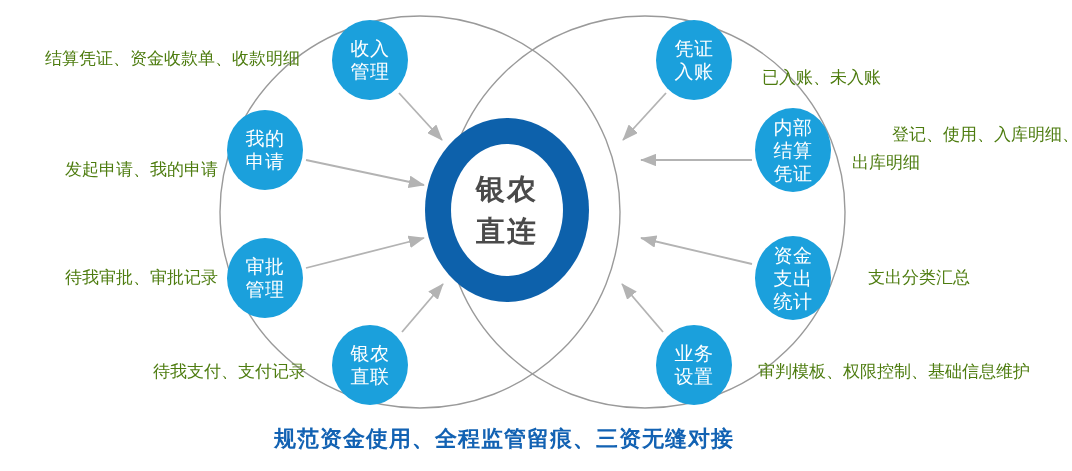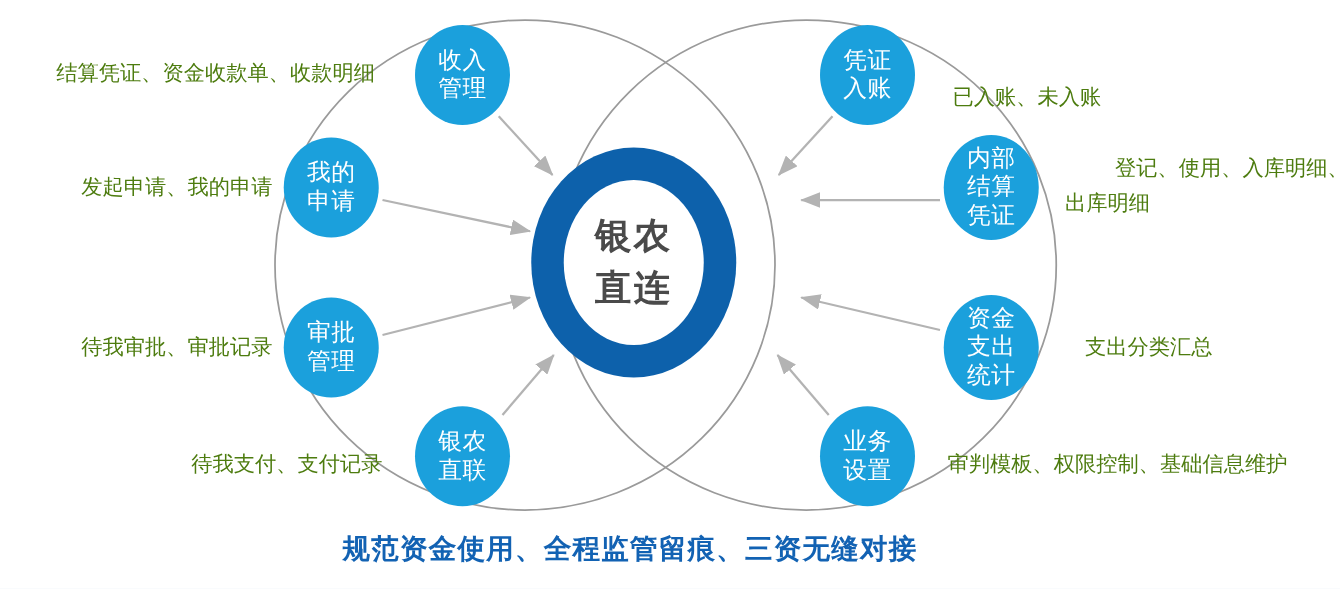--- a/index.html
+++ b/index.html
@@ -157,21 +157,21 @@
           <text class="node-label" x="694" y="376.5">设置</text>
         </g>
       </g>
   </svg>
 
   <div id="label-layer">
       <div class="side-label left" style="top: 45px; right: 772px;">
         <span class="l1" style="display: block;">结算凭证、资金收款单、收款明细</span>
       </div>
       <div class="side-label left" style="top: 136px; right: 854px;">
-        <span class="l1" style="display: block;">发起申请、我的申请</span>
+        <span class="l1" style="display: block; margin-top: 20px;">发起申请、我的申请</span>
       </div>
       <div class="side-label left" style="top: 264px; right: 854px;">
         <span class="l1" style="display: block; margin-left: 42px;">待我审批、审批记录</span>
       </div>
       <div class="side-label left" style="top: 358px; right: 766px;">
         <span class="l1" style="display: block; text-align: right;">待我支付、支付记录</span>
       </div>
       <div class="side-label right" style="top: 45px; left: 762px; margin-top: 19px;">
         <span class="l1" style="display: block;">已入账、未入账</span>
       </div>

